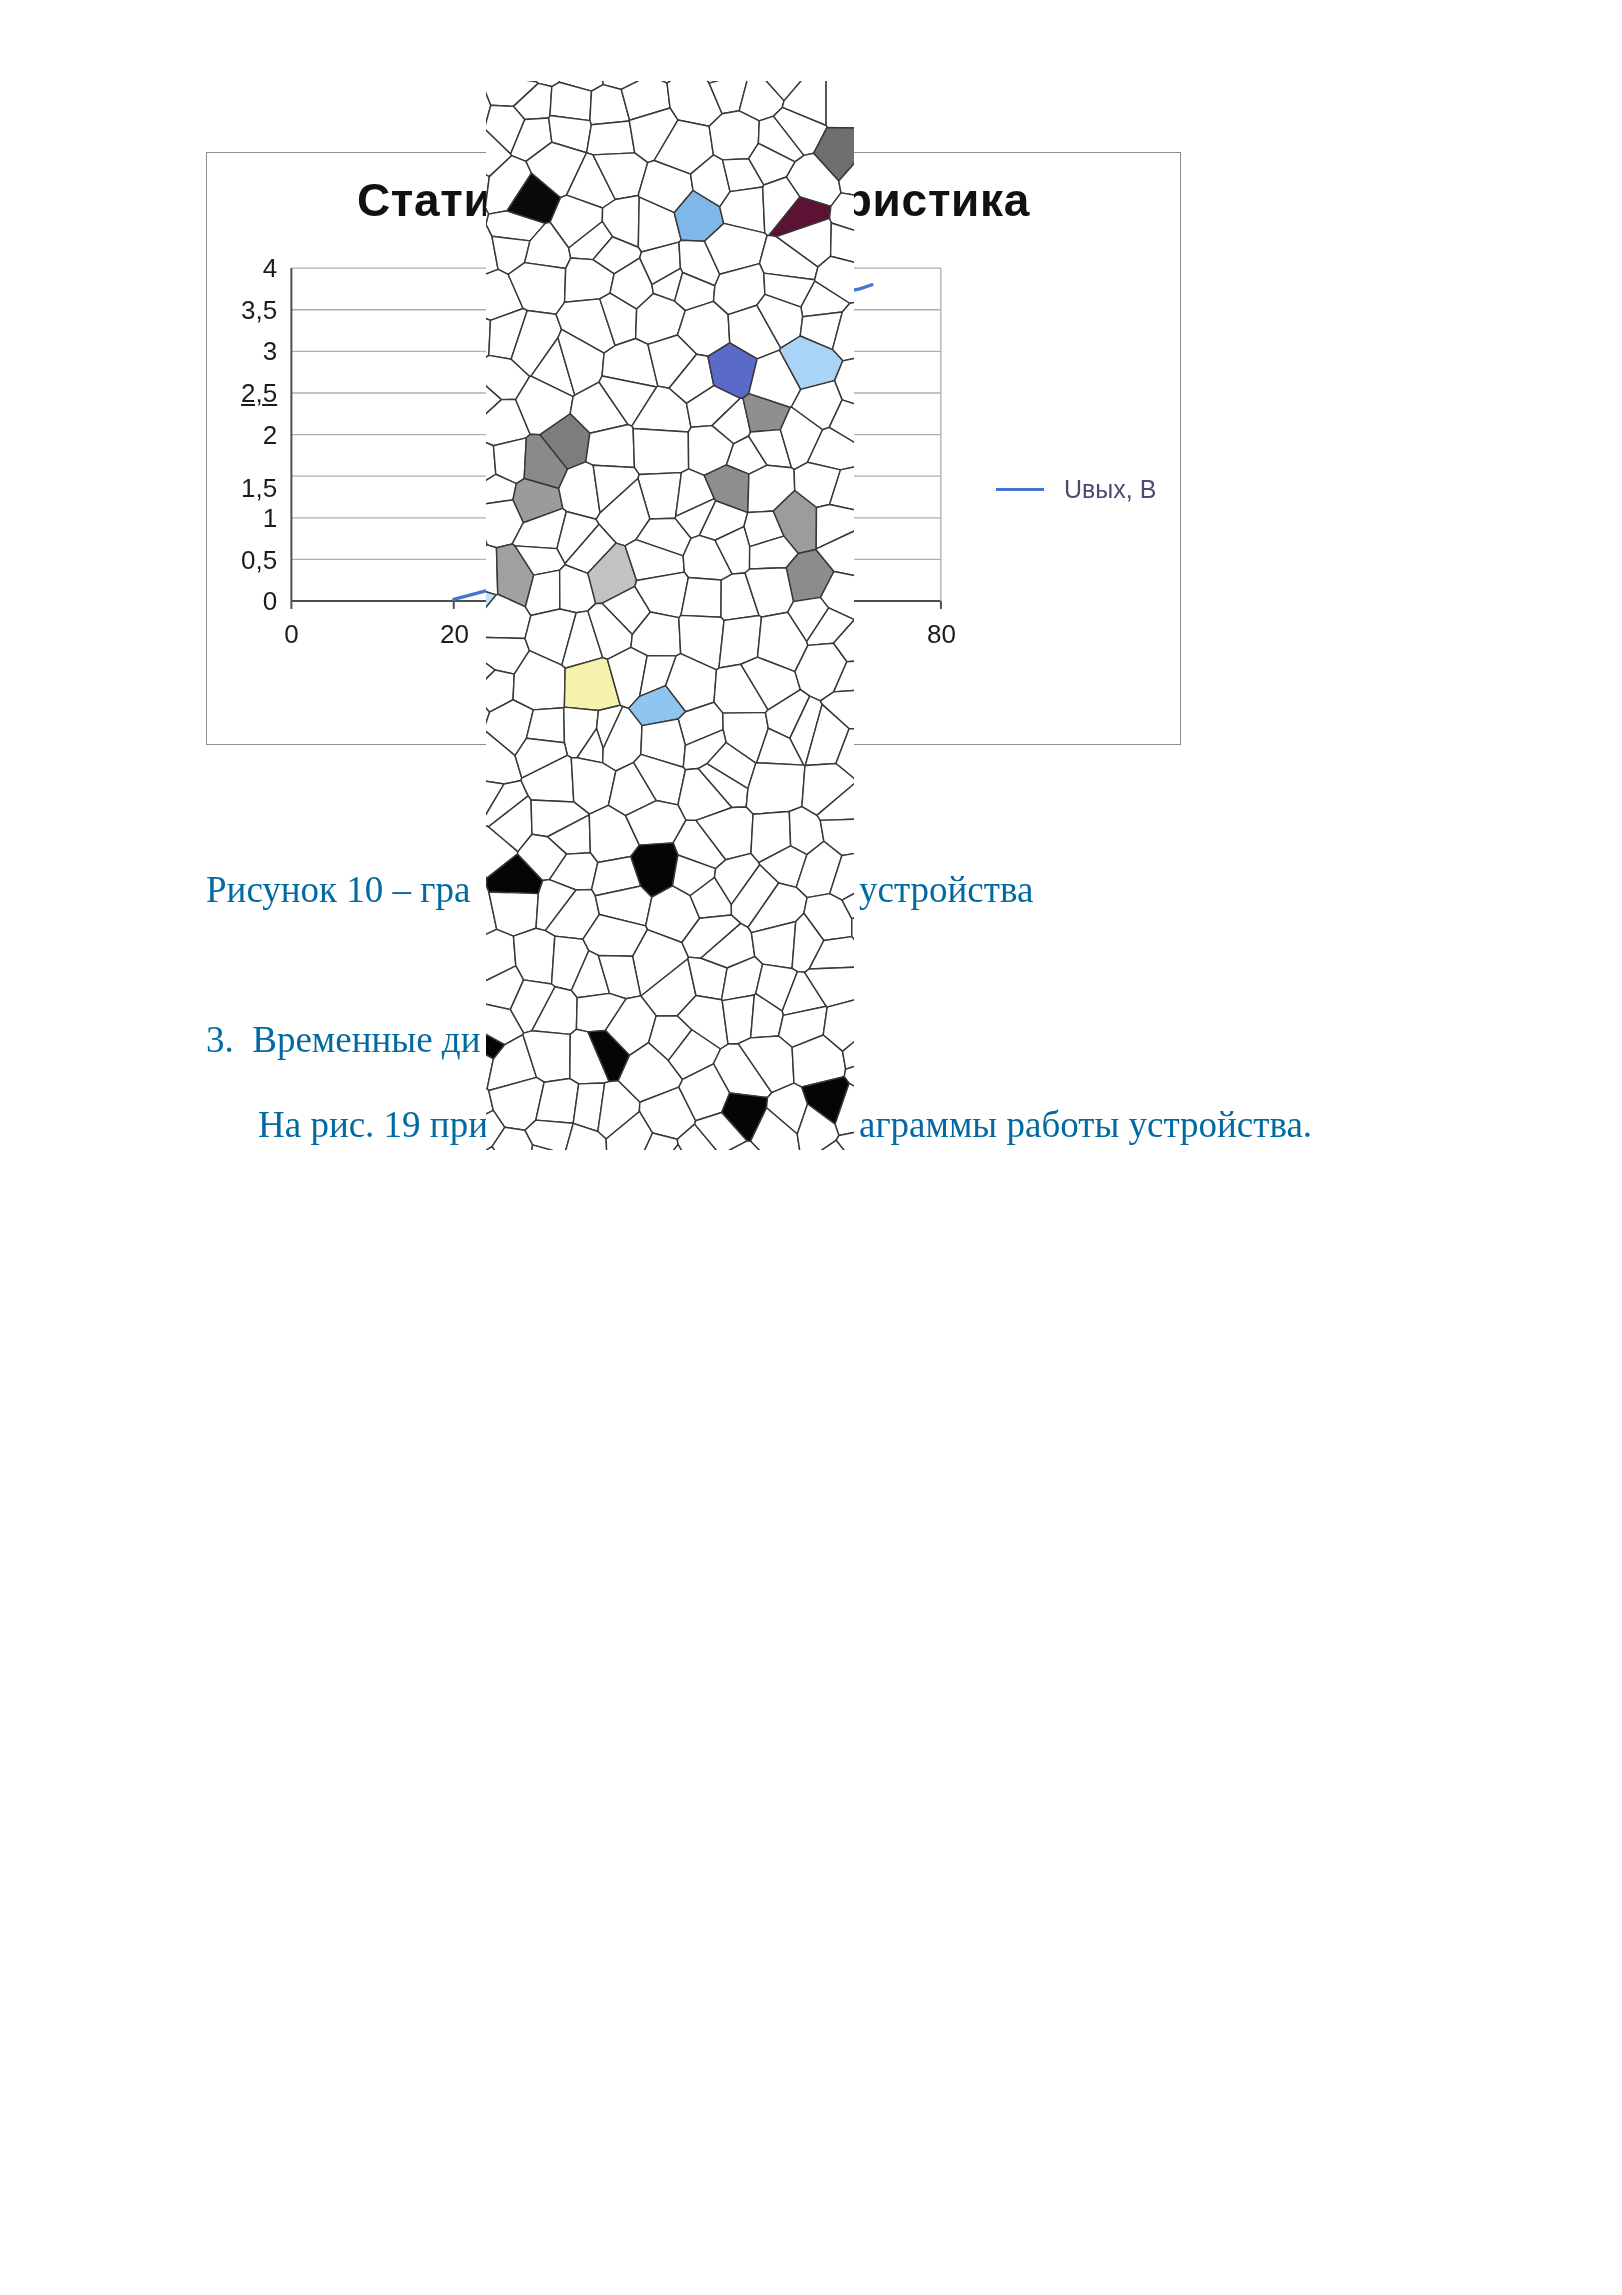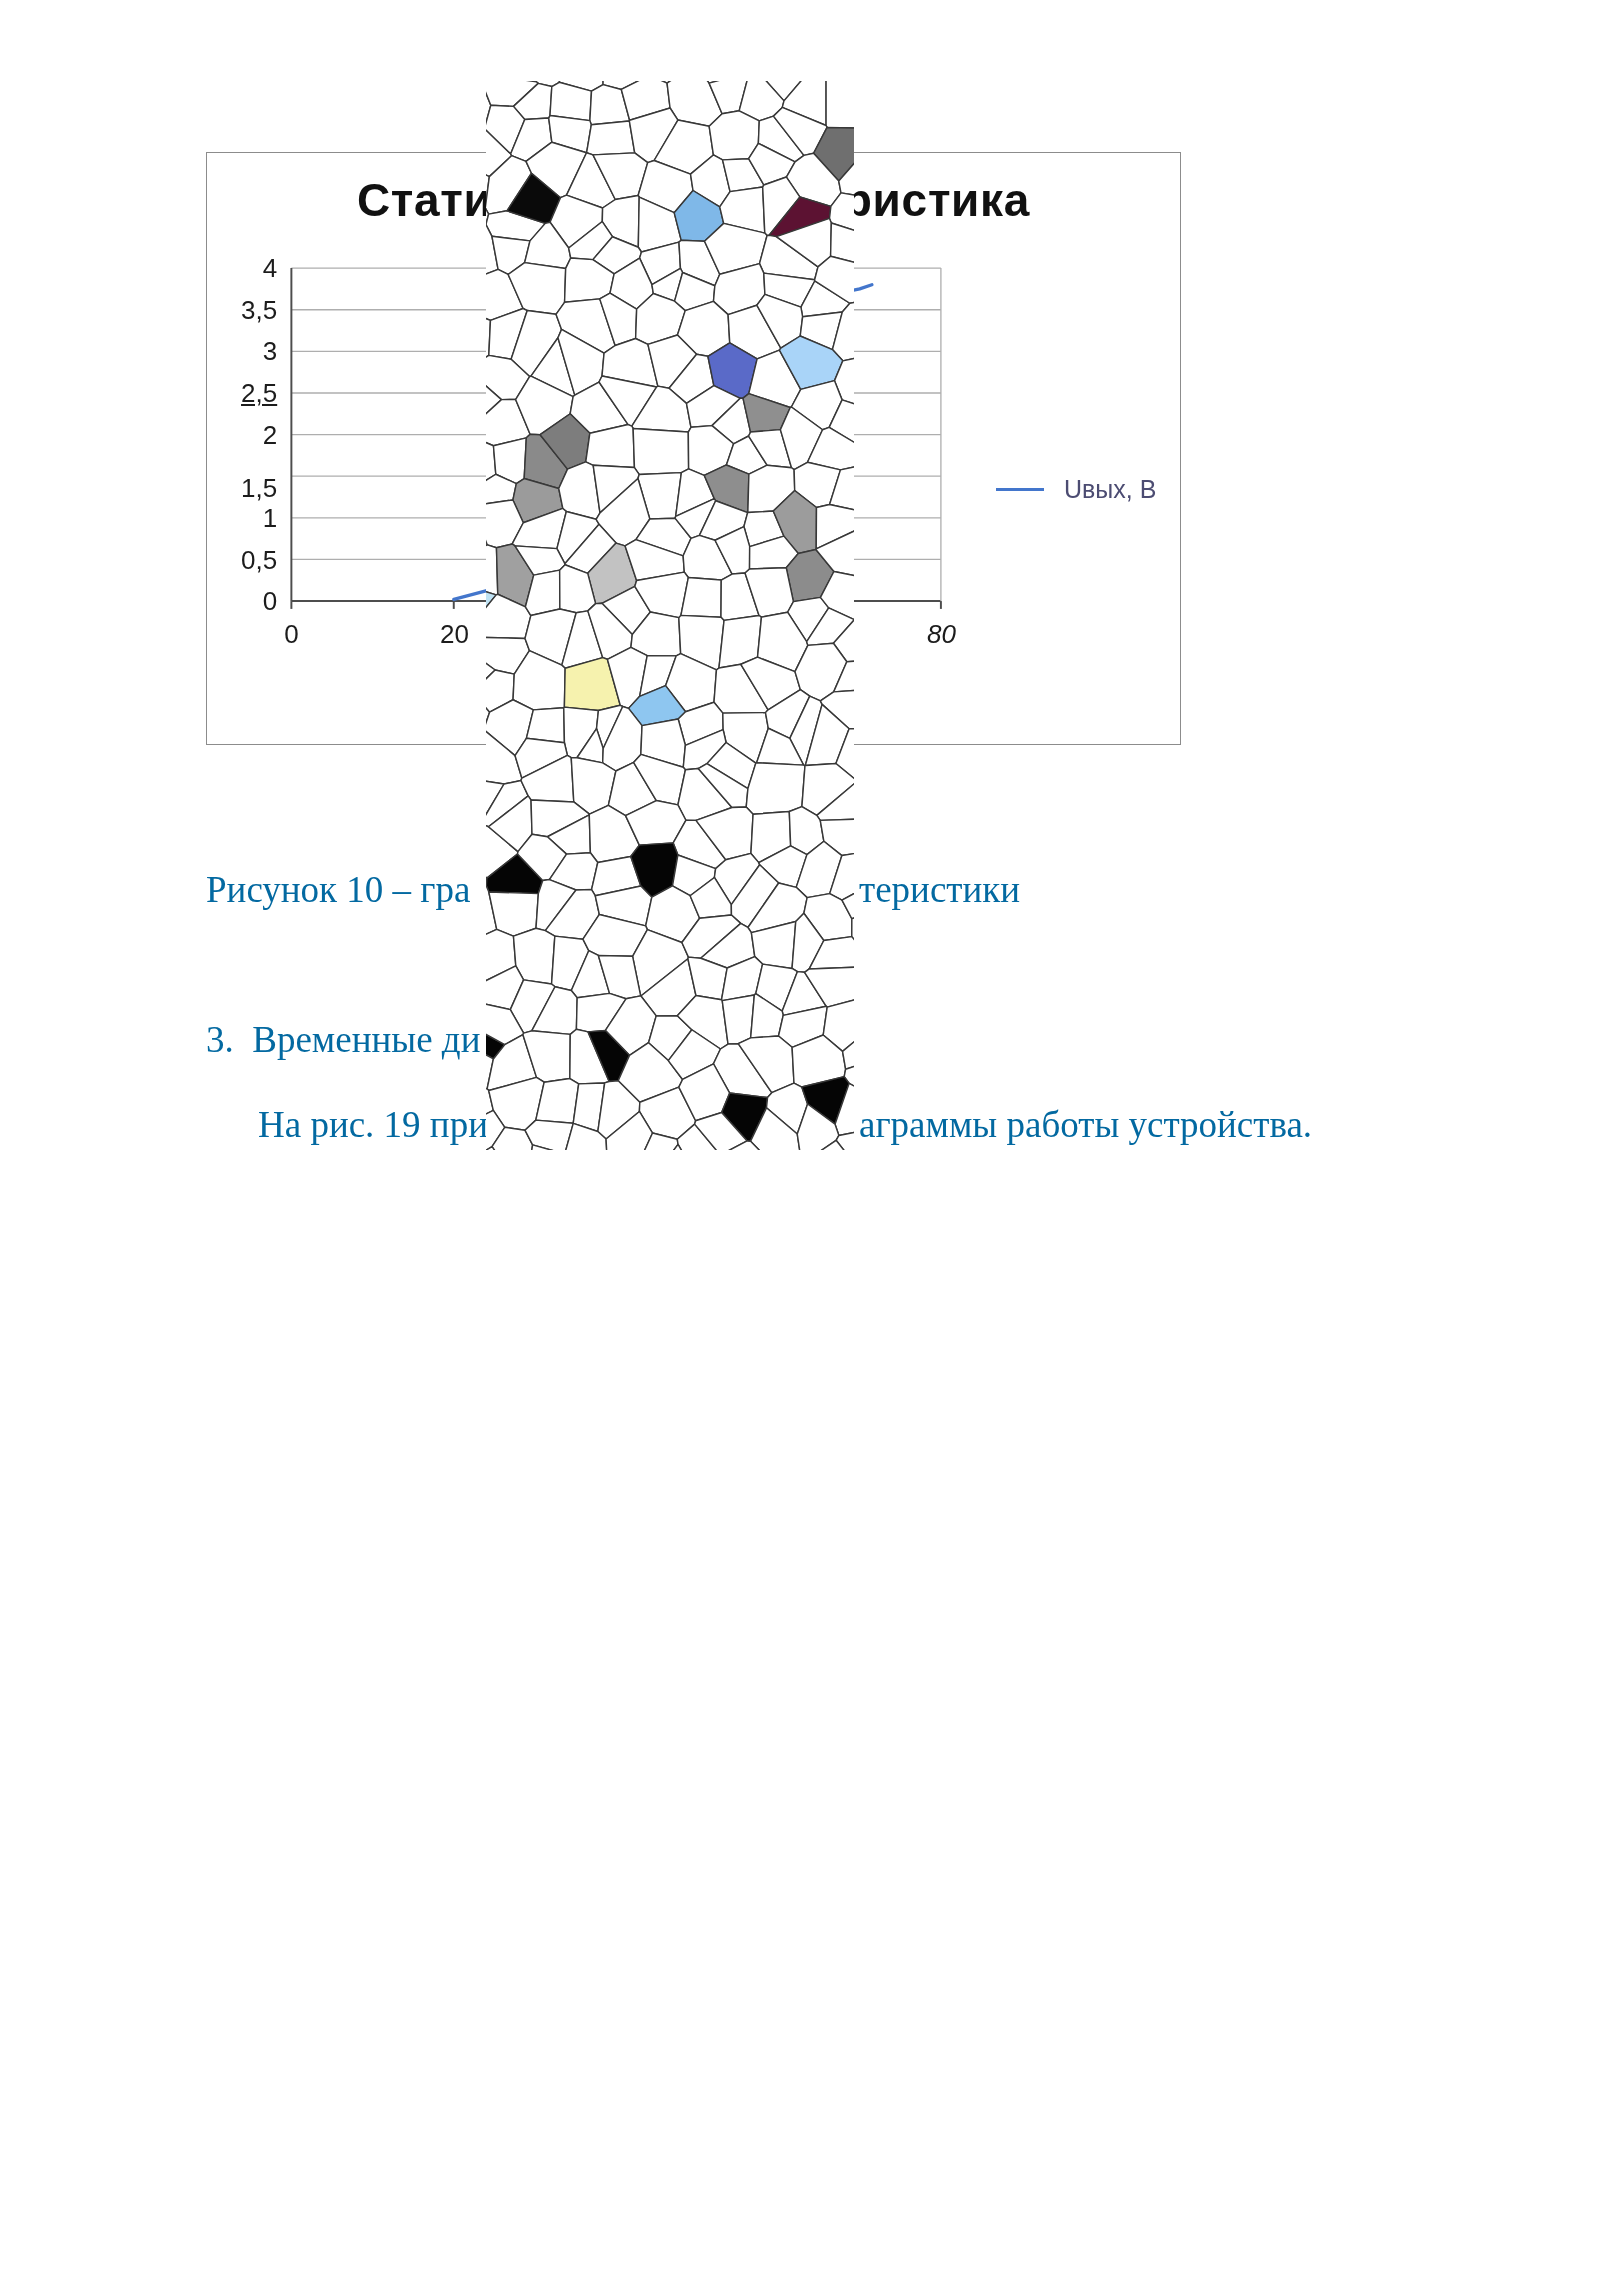--- a/index.html
+++ b/index.html
@@ -61,30 +61,30 @@
         <div class="ytick" style="top: 322px;">1,5</div>
         <div class="ytick" style="top: 352px;">1</div>
         <div class="ytick" style="top: 394px;">0,5</div>
         <div class="ytick" style="top: 435px;">0</div>
       </div>
     <div id="x-labels">
         <div class="xtick" style="left: 45px;">0</div>
         <div class="xtick" style="left: 208px;">20</div>
         <div class="xtick" style="left: 370px;">40</div>
         <div class="xtick" style="left: 532px;">60</div>
-        <div class="xtick" style="left: 695px; font-style: italic;">80</div>
+        <div class="xtick" style="left: 695px;">80</div>
       </div>
     <div class="legend">
       <span class="legend-line"></span>
       <span class="legend-label">Uвых, В</span>
     </div>
   </div>
 
   <div class="text-line" style="left:206px;top:868px">Рисунок 10 – гра</div>
-  <div class="text-line" style="left:859px;top:868px">теристики</div>
+  <div class="text-line" style="left:859px;top:868px">устройства</div>
   <div class="text-line" style="left:206px;top:1018px">3.  Временные ди</div>
   <div class="text-line" style="left:258px;top:1103px">На рис. 19 при</div>
   <div class="text-line" style="left:859px;top:1103px">аграммы работы устройства.</div>
 
   <svg id="mosaic-svg" viewBox="0 0 563 1633">
       <rect x="0" y="0" width="563" height="1633" fill="#ffffff"></rect>
       <polygon points="41.9,-5.0 75.1,-5.0 77.0,-0.1" fill="#ffffff" stroke="#383838" stroke-width="2.2" stroke-linejoin="round"></polygon>
       <polygon points="75.1,-5.0 112.9,-5.0 112.1,0.7 100.7,7.2 79.9,2.4 77.0,-0.1" fill="#ffffff" stroke="#383838" stroke-width="2.2" stroke-linejoin="round"></polygon>
       <polygon points="112.9,-5.0 179.1,-5.0 179.1,4.4 161.4,14.3 112.1,0.7" fill="#ffffff" stroke="#383838" stroke-width="2.2" stroke-linejoin="round"></polygon>
       <polygon points="179.1,-5.0 240.0,-5.0 207.0,11.7 179.1,4.4" fill="#ffffff" stroke="#383838" stroke-width="2.2" stroke-linejoin="round"></polygon>

